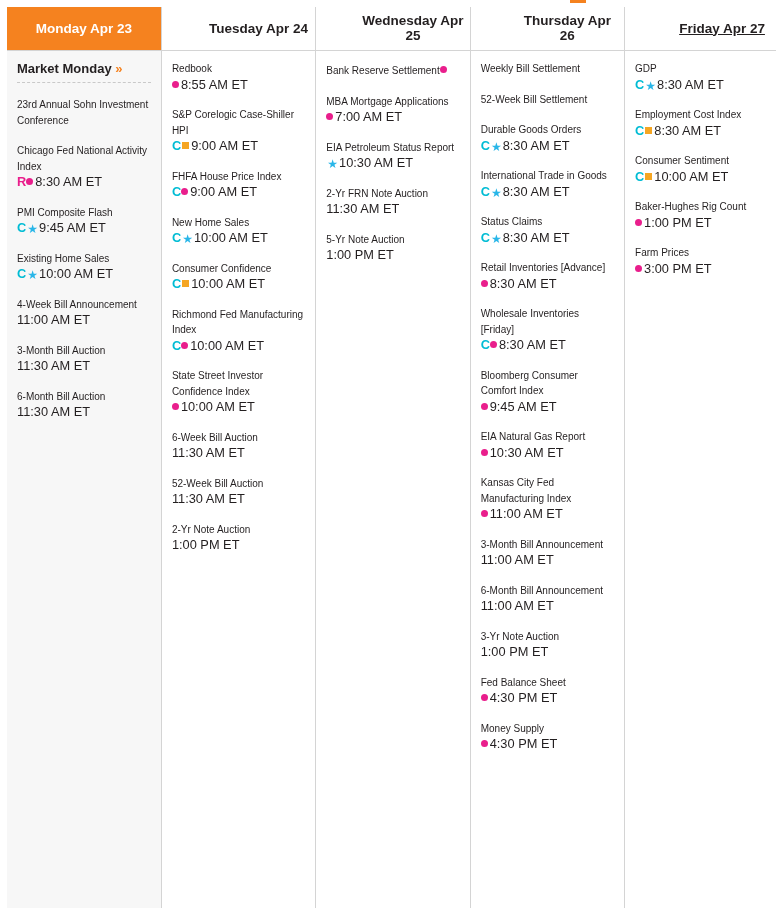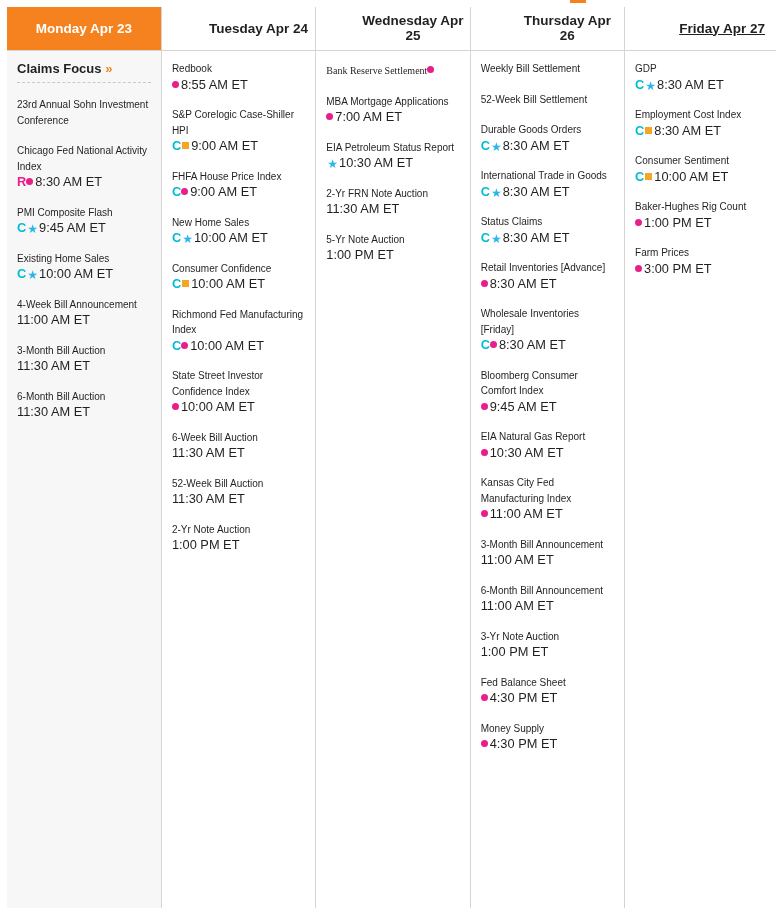--- a/index.html
+++ b/index.html
@@ -128,21 +128,21 @@
           <th class="today"><span>Monday Apr 23</span></th>
           <th class="normal"><span>Tuesday Apr 24</span></th>
           <th class="normal"><span>Wednesday Apr 25</span></th>
           <th class="normal"><span>Thursday Apr 26</span></th>
           <th class="normal"><span>Friday Apr 27</span></th>
         </tr>
     </thead>
     <tbody>
       <tr id="body-row">
           <td class="highlight">
-            <div class="mf-title"><span>Claims Focus</span> <span class="mf-arrow">»</span></div>
+            <div class="mf-title"><span>Market Monday</span> <span class="mf-arrow">»</span></div>
             <div class="mf-rule"></div>
             <div class="evt">
               <span class="evt-name">23rd Annual Sohn Investment Conference</span>
             </div>
             <div class="evt">
               <span class="evt-name">Chicago Fed National Activity Index</span>
               <span class="evt-time"><span class="mk-r">R</span><span class="dot"></span><span>8:30 AM ET</span></span>
             </div>
             <div class="evt">
               <span class="evt-name">PMI Composite Flash</span>
@@ -201,21 +201,21 @@
             <div class="evt">
               <span class="evt-name">52-Week Bill Auction</span>
               <span class="evt-time"><span>11:30 AM ET</span></span>
             </div>
             <div class="evt">
               <span class="evt-name">2-Yr Note Auction</span>
               <span class="evt-time"><span>1:00 PM ET</span></span>
             </div>
           </td>
           <td>
-            <div class="evt"><span class="evt-name" style="display: inline; font-family: Liberation Serif, serif;">Bank Reserve Settlement</span><span class="evt-time inline-time"><span class="dot"></span></span></div>
+            <div class="evt"><span class="evt-name" style="display: inline;">Bank Reserve Settlement</span><span class="evt-time inline-time"><span class="dot"></span></span></div>
             <div class="evt">
               <span class="evt-name">MBA Mortgage Applications</span>
               <span class="evt-time"><span class="dot"></span><span>7:00 AM ET</span></span>
             </div>
             <div class="evt">
               <span class="evt-name">EIA Petroleum Status Report</span>
               <span class="evt-time"><span class="star">★</span><span>10:30 AM ET</span></span>
             </div>
             <div class="evt">
               <span class="evt-name">2-Yr FRN Note Auction</span>

